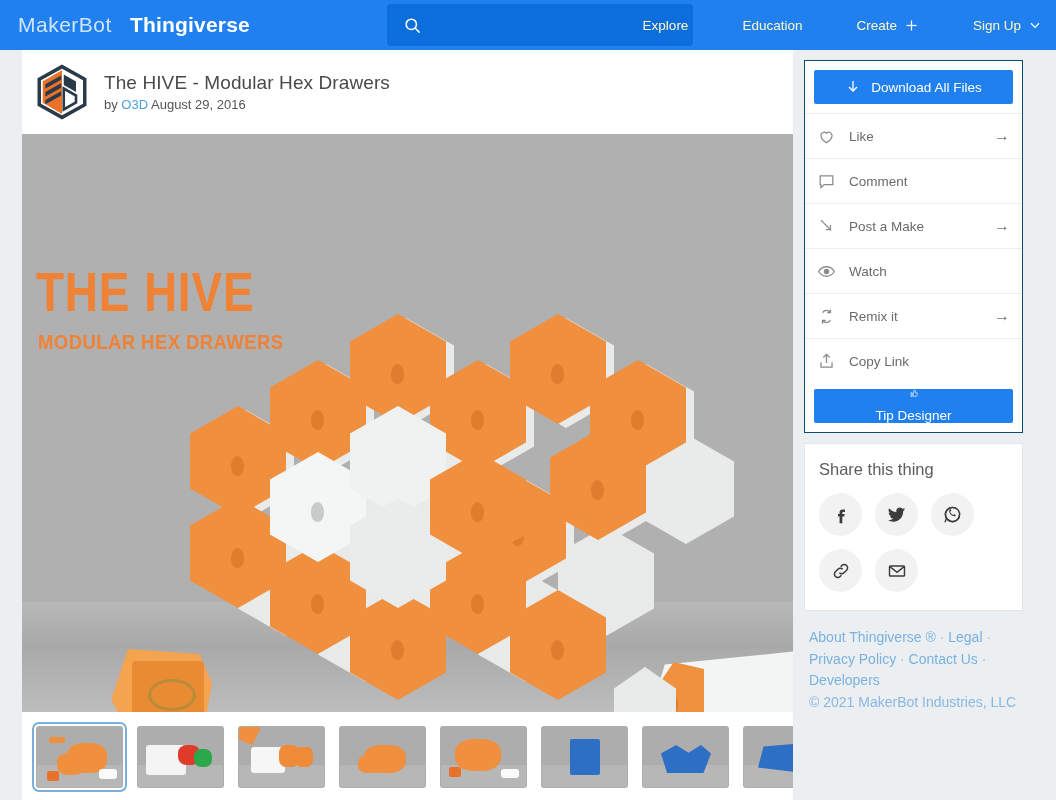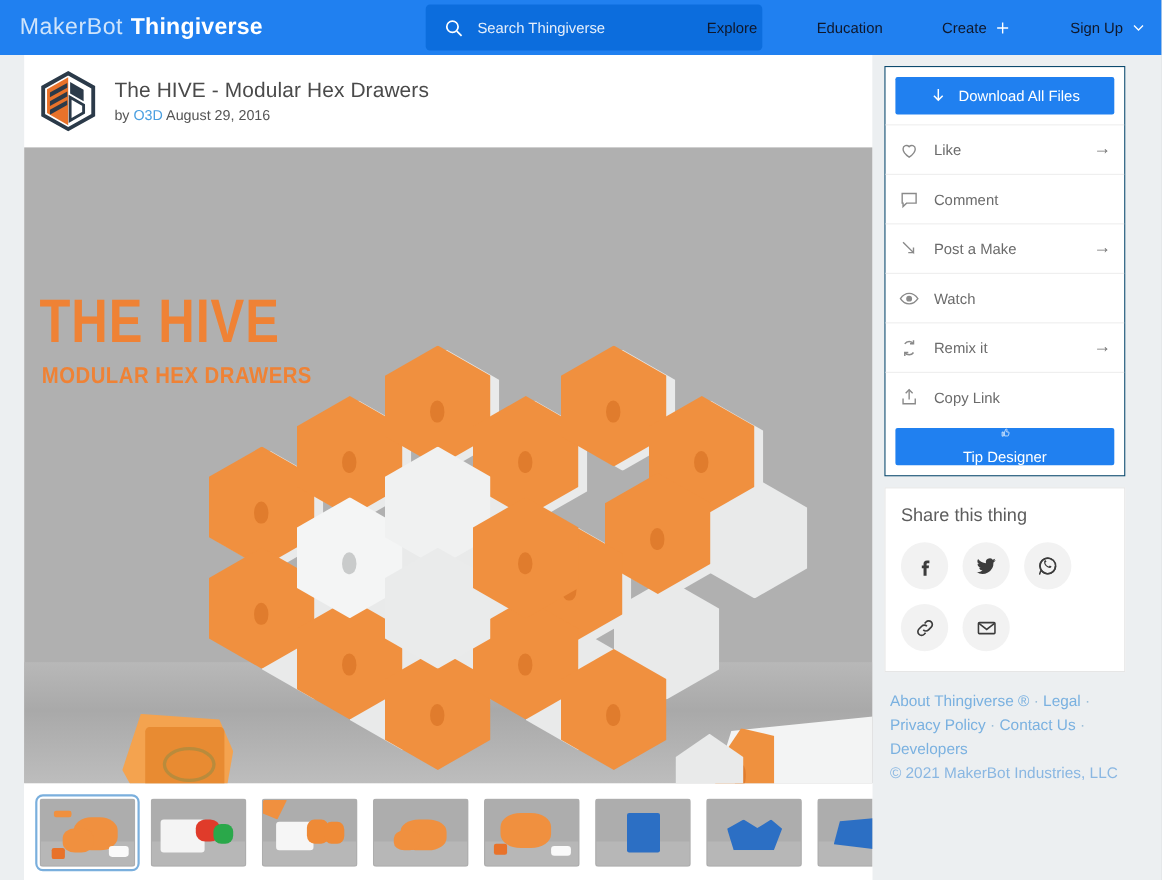--- a/index.html
+++ b/index.html
@@ -19,21 +19,21 @@
     position: relative;
     z-index: 20;
   }
   .logo {
     margin-left: 18px;
     font-size: 21px;
     letter-spacing: .2px;
     white-space: nowrap;
     display: flex;
     align-items: baseline;
-    gap: 7px;
+    gap: 18px;
   }
   .logo .mb { color: #cfe4fb; font-weight: 400; letter-spacing: .5px; }
   .logo .tv { color: #ffffff; font-weight: 700; }
 
   .searchbox {
     position: absolute;
     left: 387px; top: 4px;
     width: 306px; height: 42px;
     background: #0c6ddd;
     border-radius: 4px;
@@ -49,21 +49,21 @@
     width: 240px;
   }
   .searchbox .sinput::placeholder { color: #e4eefb; opacity: 1; }
 
   .nav {
     position: absolute;
     right: 14px; top: 0; height: 50px;
     display: flex; align-items: center; gap: 26px;
   }
   .nav a {
-    color: #0f172a; font-size: 13.5px; text-decoration: none;
+    color: #fef9c3; font-size: 13.5px; text-decoration: none;
     display: flex; align-items: center; gap: 7px; white-space: nowrap; padding-left: 28px;
   }
 
   
   .page {
     display: flex;
     align-items: flex-start;
     height: 750px;
     background: #eceff1;
   }
@@ -241,21 +241,20 @@
   <div class="logo">
     <span class="mb">MakerBot</span>
     <span class="tv">Thingiverse</span>
   </div>
 
   <div class="searchbox">
     <svg class="ico" viewBox="0 0 24 24" fill="none" stroke="#ffffff" stroke-width="2">
       <circle cx="10.5" cy="10.5" r="6.5"></circle>
         <line x1="15.5" y1="15.5" x2="21" y2="21"></line>
     </svg>
-    <input class="sinput" placeholder="Search Thingiverse" style="">
   </div>
 
   <div class="nav">
     <a href="#">
         <span>Explore</span>
       </a>
     <a href="#">
         <span>Education</span>
       </a>
     <a href="#">

